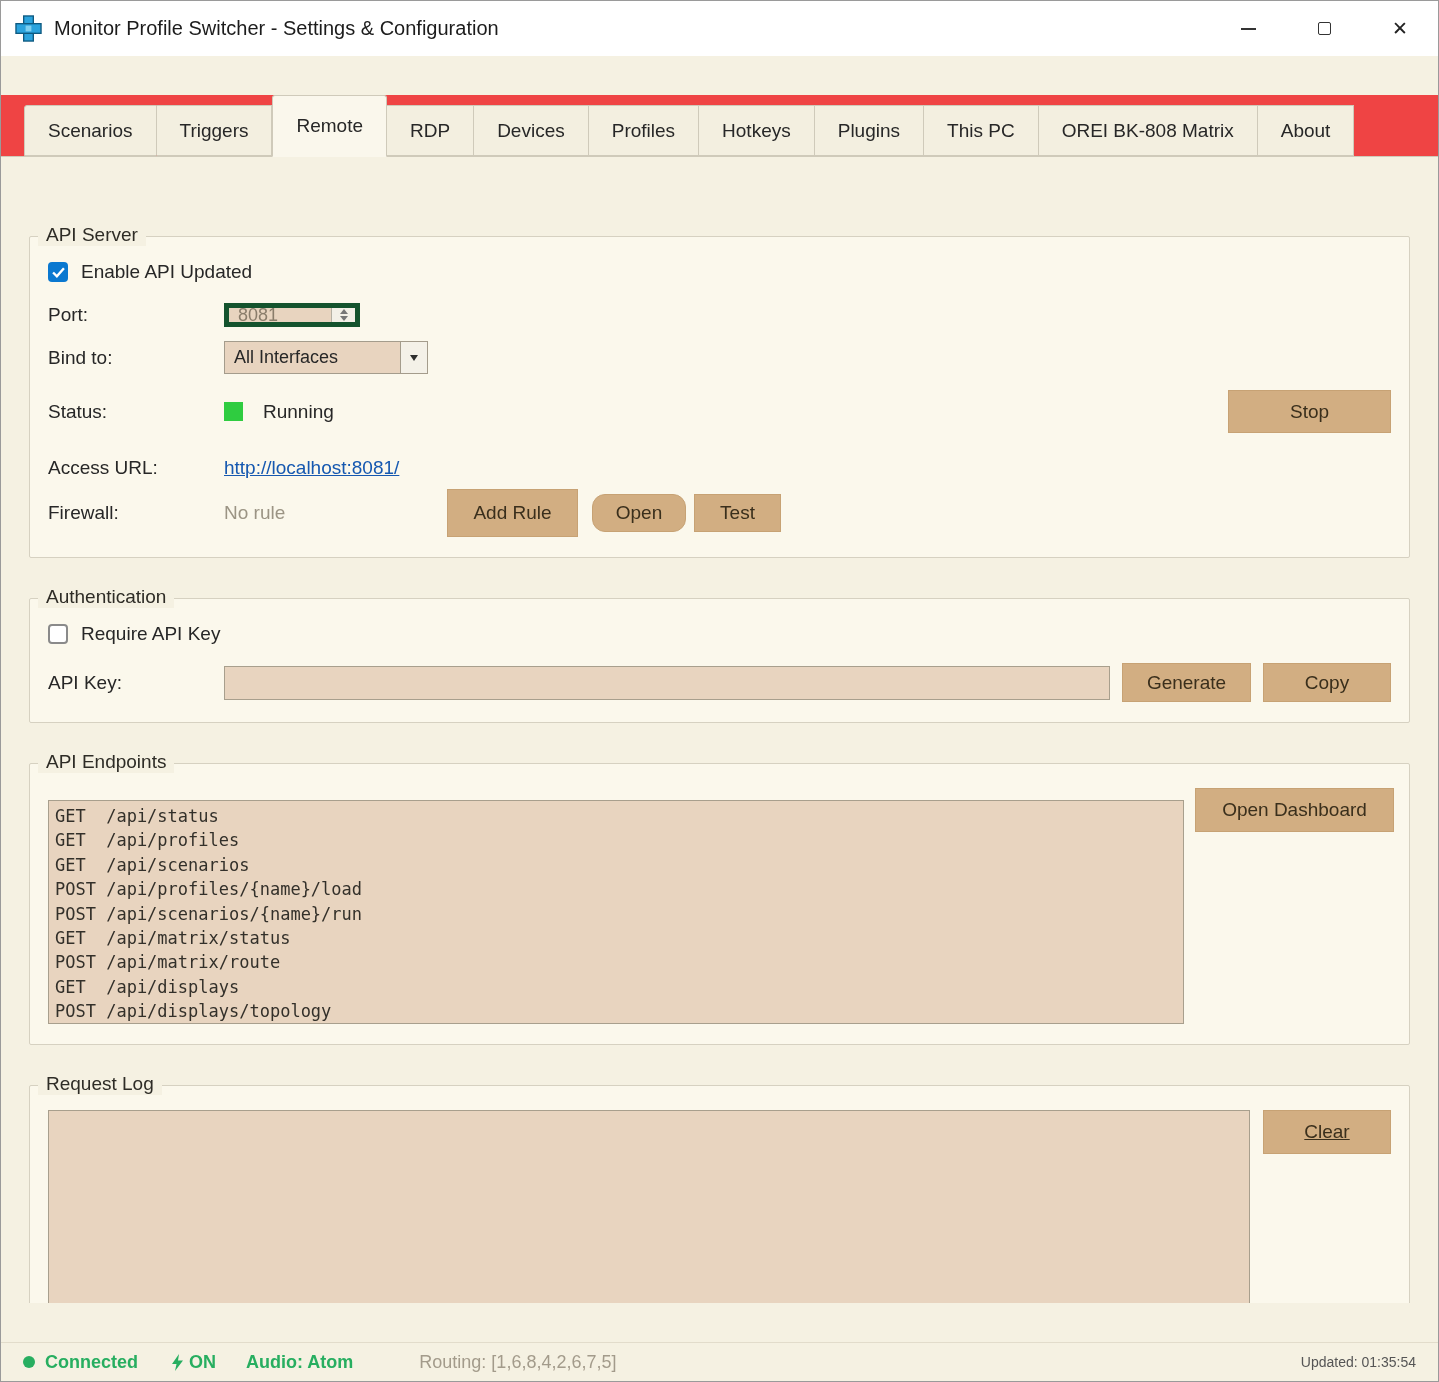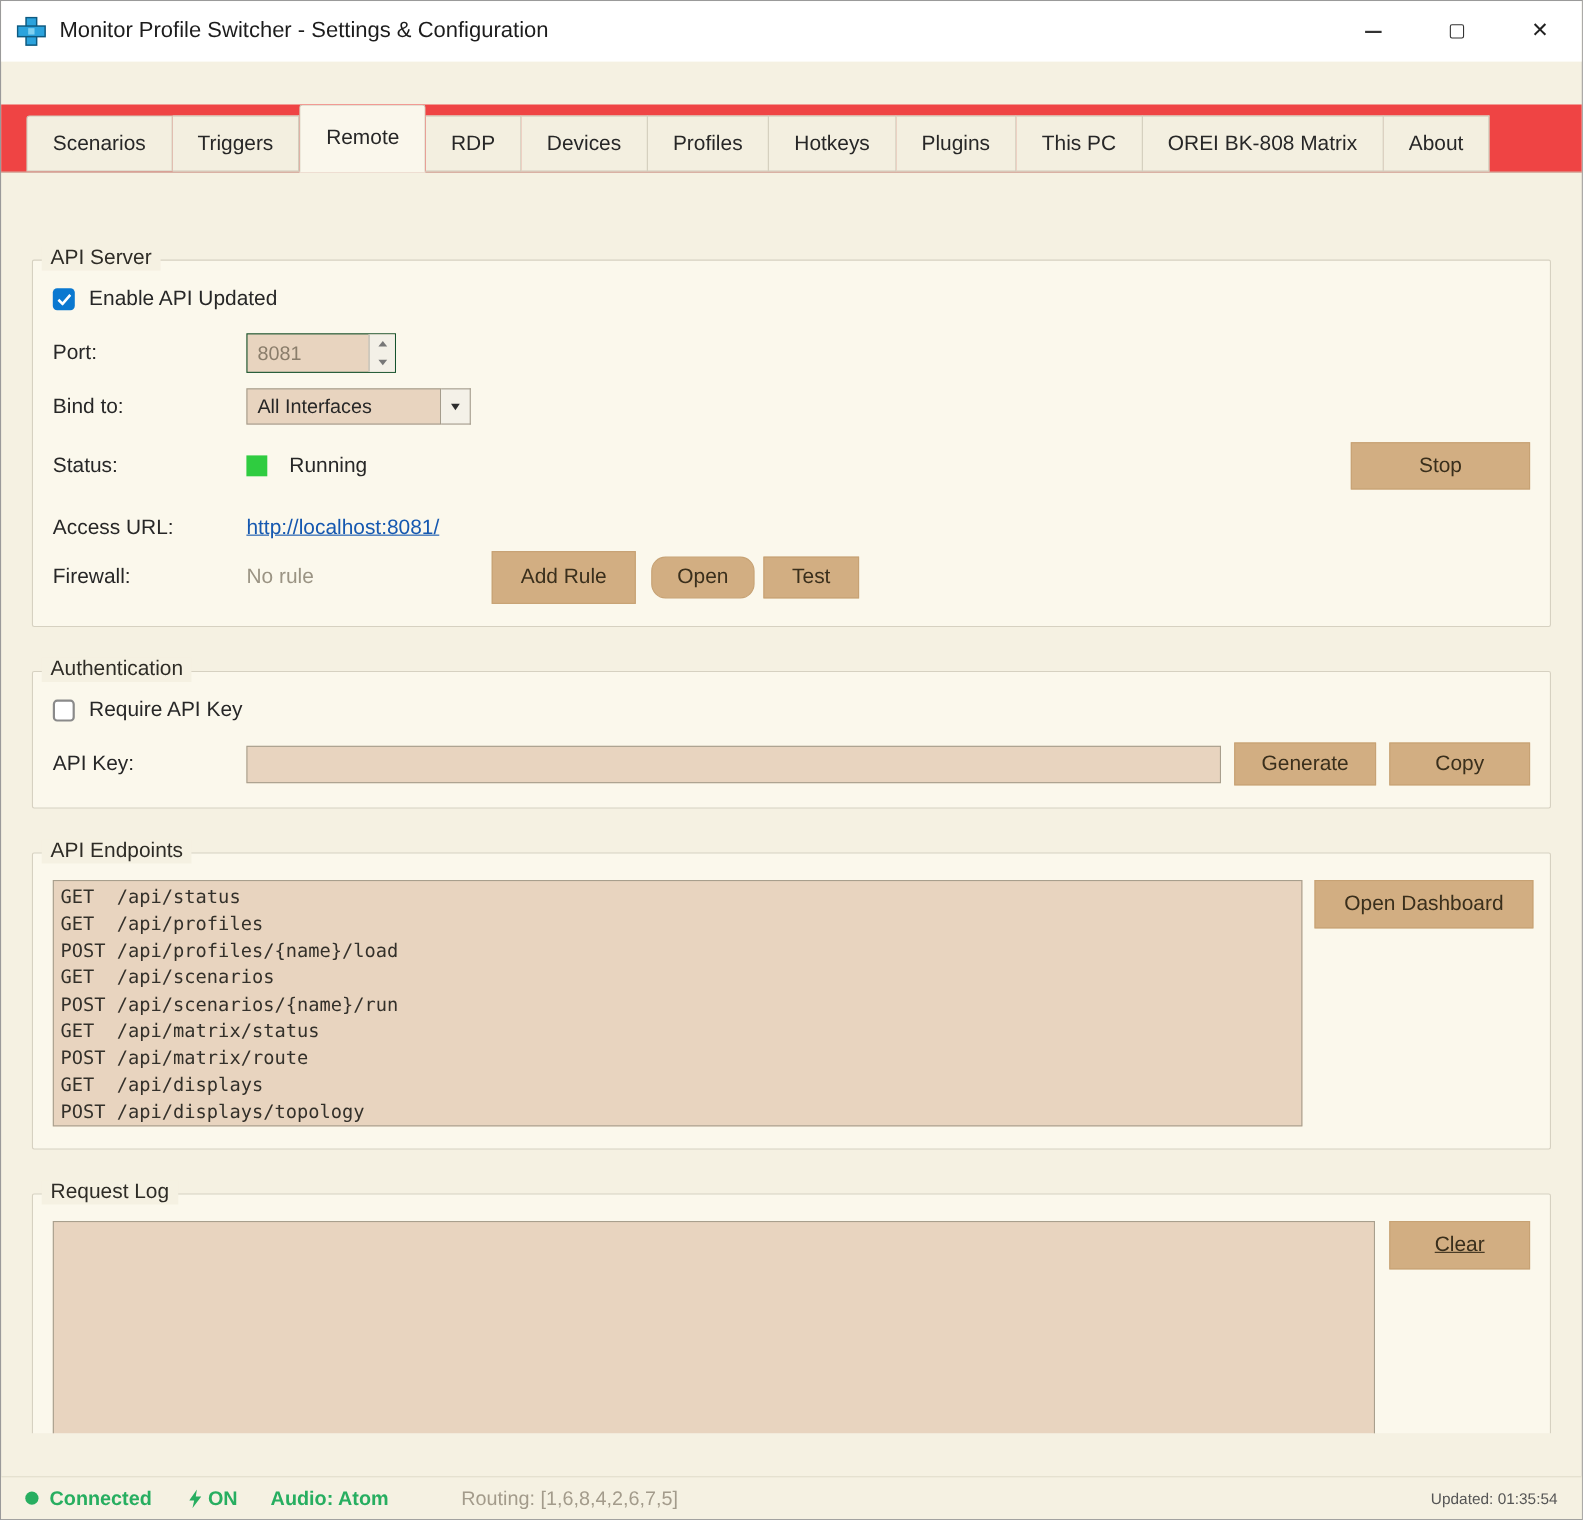--- a/index.html
+++ b/index.html
@@ -61,21 +61,21 @@
     padding:0 8px;font-size:19px;color:#2e2c26;white-space:nowrap;
   }
   .row{display:flex;align-items:center;}
   .flabel{width:176px;flex:none;font-size:19px;}
   
   .checkbox{width:20px;height:20px;border-radius:4px;flex:none;display:flex;align-items:center;justify-content:center;}
   .checkbox.checked{background:var(--check-blue);}
   .checkbox.unchecked{background:#fff;border:2px solid #8a8a8a;}
   .cb-label{margin-left:13px;font-size:19px;}
   
-  .spinner{display:flex;width:136px;height:36px;border:1px solid #14532d;background:var(--field);}
+  .spinner{display:flex;width:136px;height:24px;border:5px solid #14532d;background:var(--field);}
   .spin-value{flex:1;display:flex;align-items:center;padding-left:9px;color:var(--disabled-text);font-size:18px;}
   .spin-btns{width:24px;border-left:1px solid #b5b0a3;display:flex;flex-direction:column;background:#f3f0e7;}
   .spin-btn{flex:1;display:flex;align-items:center;justify-content:center;}
   .tri-up{width:0;height:0;border-left:4px solid transparent;border-right:4px solid transparent;border-bottom:5px solid #777;}
   .tri-down{width:0;height:0;border-left:4px solid transparent;border-right:4px solid transparent;border-top:5px solid #777;}
   
   .dropdown{display:flex;height:33px;}
   .dd-value{width:177px;background:var(--field);border:1px solid #a49c8c;display:flex;align-items:center;padding-left:9px;font-size:18px;}
   .dd-arrow{width:27px;background:#f4f1e8;border:1px solid #a49c8c;border-left:none;display:flex;align-items:center;justify-content:center;}
   .dd-caret{width:0;height:0;border-left:4.5px solid transparent;border-right:4.5px solid transparent;border-top:6px solid #2e2e2e;}
@@ -99,21 +99,21 @@
   .btn-clear{width:128px;height:44px;flex:none;align-self:flex-start;text-decoration:underline;}
   .no-rule{width:223px;flex:none;}
   .api-key-input{
     flex:1;height:34px;background:var(--field);border:1px solid #a89f8d;
     font-size:18px;padding:0 8px;font-family:inherit;color:var(--text);
   }
   .code-box{
     width:1136px;height:224px;flex:none;background:var(--field);
     border:1px solid var(--field-border);padding:3px 0 0 6px;
     font-family:"DejaVu Sans Mono","Liberation Mono",monospace;
-    font-size:17px;line-height:24.4px;color:#33302a;overflow:hidden;
+    font-size:17px;line-height:24.4px;color:#33302a;overflow:hidden;margin-top:12px;
   }
   .code-line{white-space:pre;}
   .log-box{flex:1;height:229px;background:var(--field);border:1px solid var(--field-border);}
   .flex-gap-11{display:flex;gap:11px;}
   .flex-gap-13{display:flex;gap:13px;}
   
   .statusbar{
     height:39px;flex:none;background:var(--bg);border-top:1px solid #e2dccb;
     display:flex;align-items:center;padding:0 22px;font-size:18px;
   }
@@ -246,22 +246,22 @@
         <div class="btn btn-copy">Copy</div>
       </div>
     </div>
 
     <div class="groupbox">
       <div class="gb-title">API Endpoints</div>
       <div class="flex-gap-11">
         <div class="code-box">
           <div class="code-line">GET  /api/status</div>
           <div class="code-line">GET  /api/profiles</div>
+          <div class="code-line">GET  /api/scenarios</div>
           <div class="code-line">POST /api/profiles/{name}/load</div>
-          <div class="code-line">GET  /api/scenarios</div>
           <div class="code-line">POST /api/scenarios/{name}/run</div>
           <div class="code-line">GET  /api/matrix/status</div>
           <div class="code-line">POST /api/matrix/route</div>
           <div class="code-line">GET  /api/displays</div>
           <div class="code-line">POST /api/displays/topology</div>
         </div>
         <div class="btn btn-dashboard">Open Dashboard</div>
       </div>
     </div>
 

